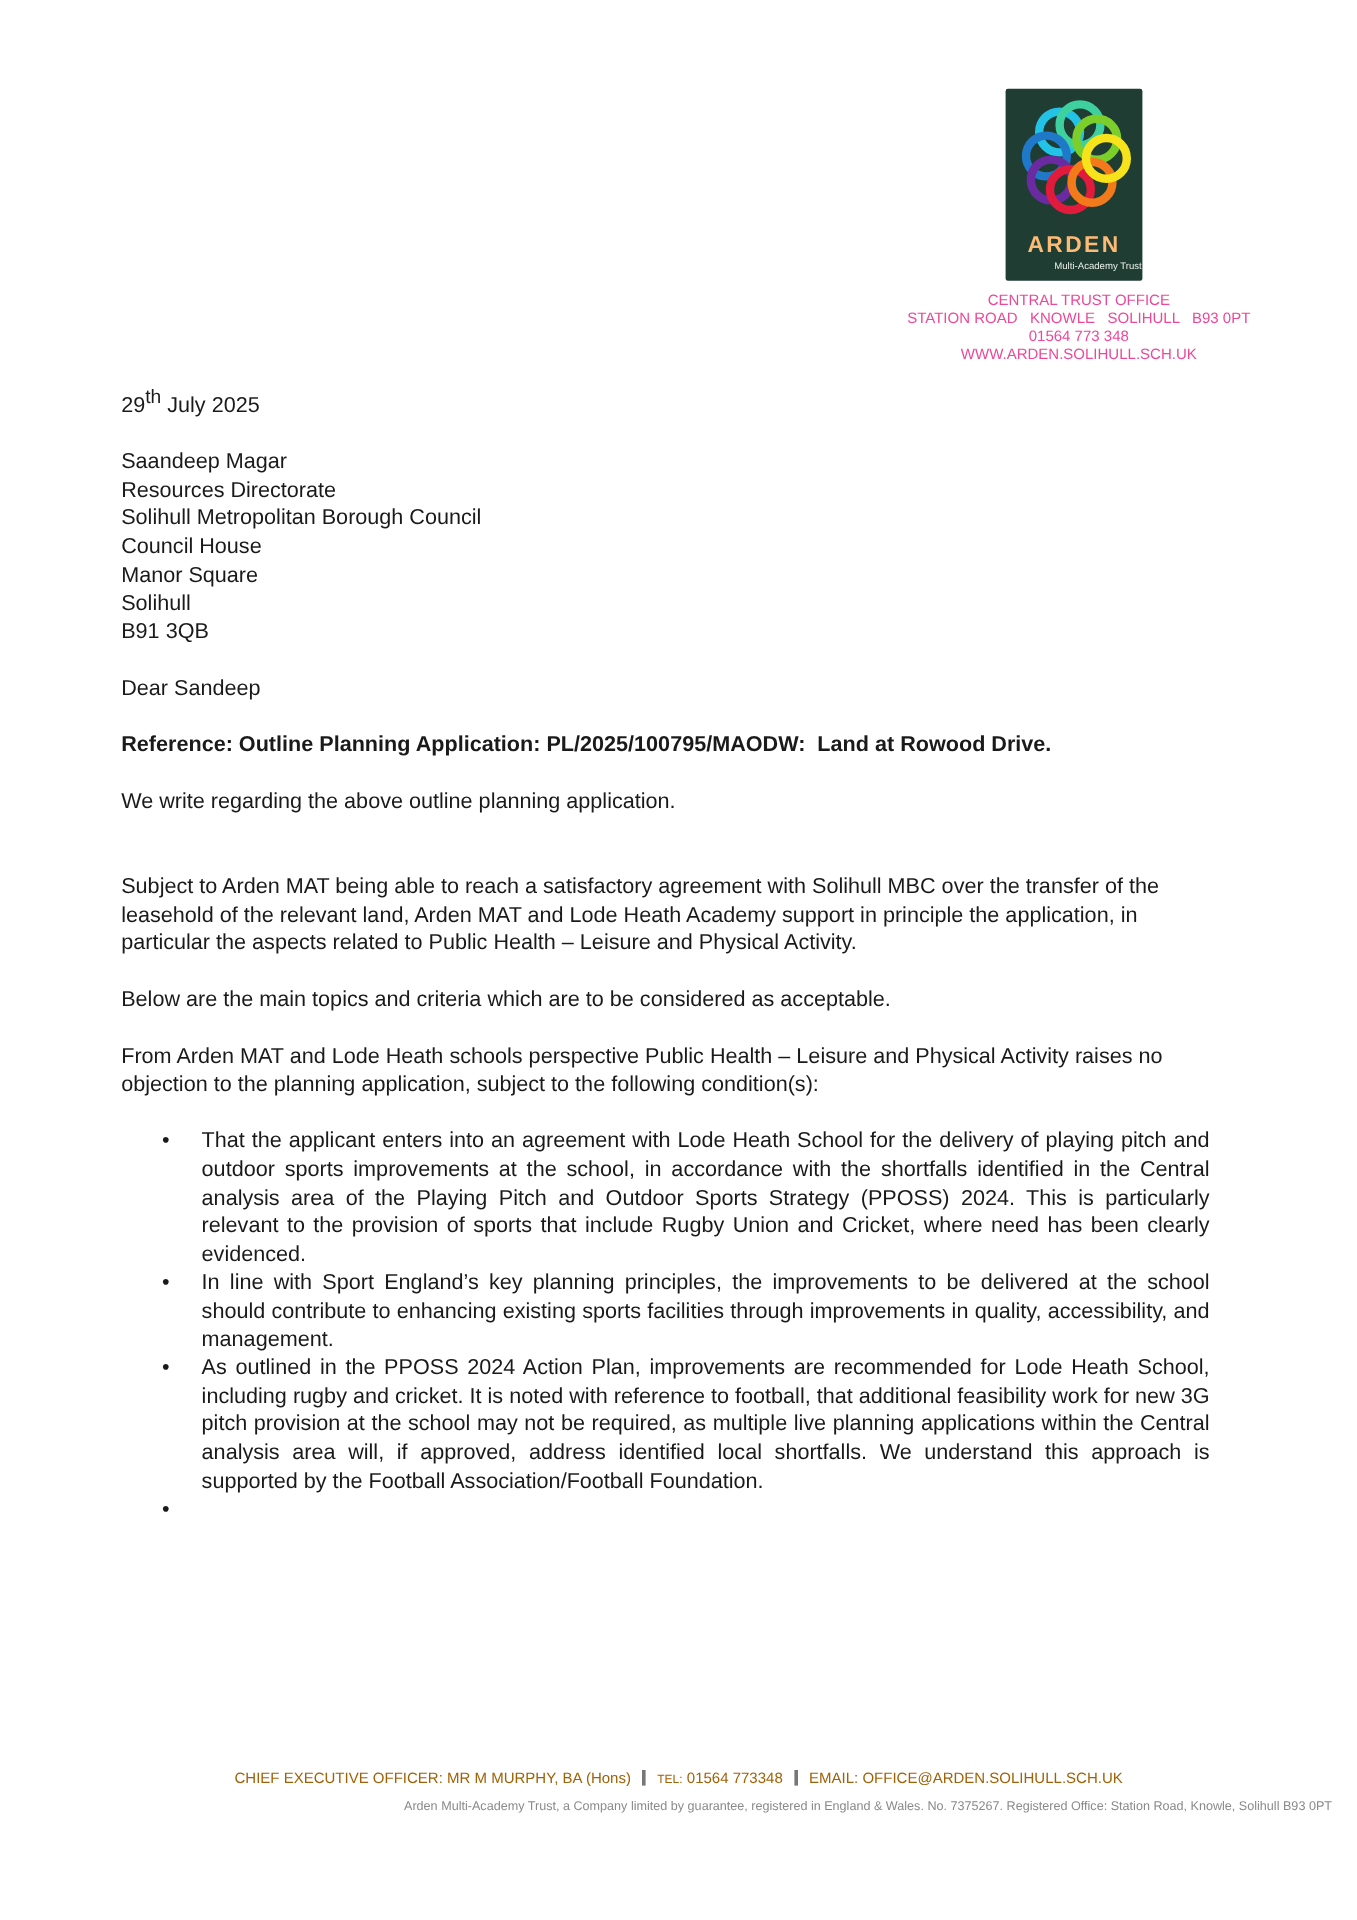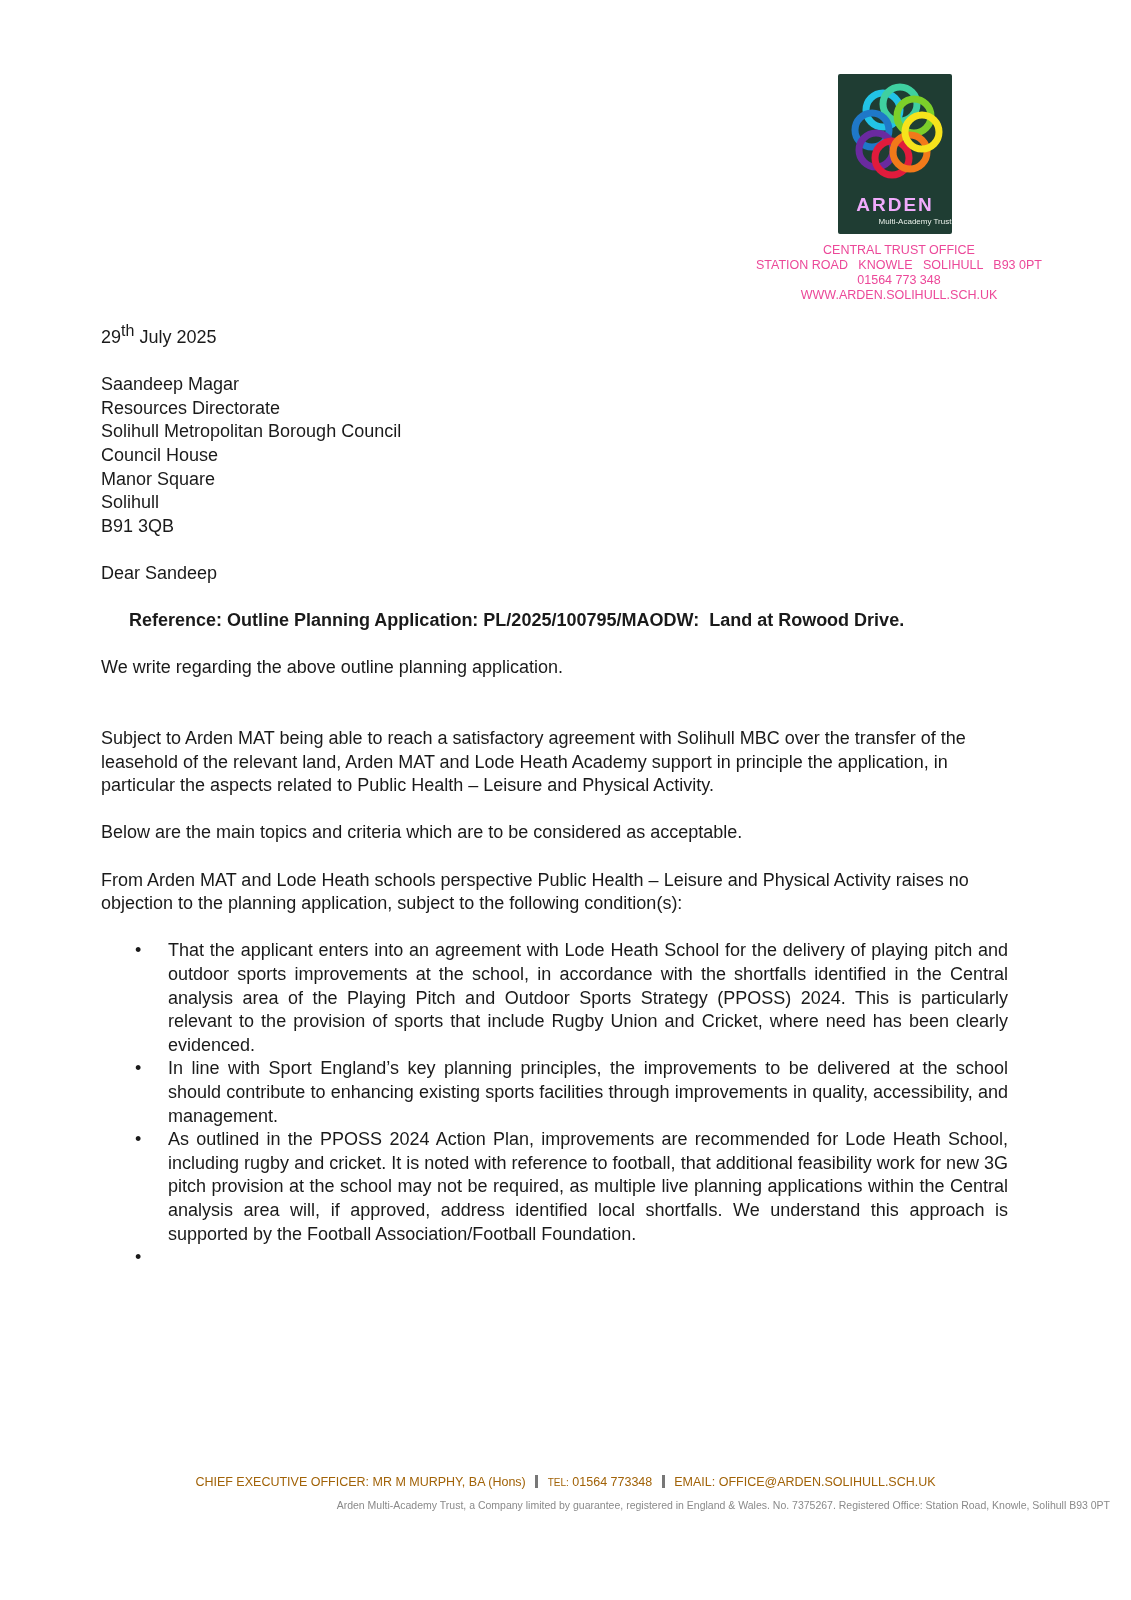--- a/index.html
+++ b/index.html
@@ -7,21 +7,21 @@
       width: 1131px; height: 1600px; position: relative; overflow: hidden;
       font-family: "Liberation Sans", sans-serif; color: #1a1a1a;
     }
     .logo {
       position: absolute; left: 838px; top: 74px; width: 114px; height: 160px;
       background: #1f3d33; border-radius: 2px;
     }
     .logo svg { position: absolute; left: 0; top: 0; }
     .logo-name {
       position: absolute; left: 0; width: 114px; top: 120px; text-align: center;
-      color: #f0abfc; font-size: 19px; font-weight: bold; letter-spacing: 2px;
+      color: #fdba74; font-size: 19px; font-weight: bold; letter-spacing: 2px;
     }
     .logo-sub {
       position: absolute; left: 0; width: 114px; top: 143px; text-align: center;
       color: #e8efe9; font-size: 8px; padding-left: 20px;
     }
     .office {
       position: absolute; left: 700px; width: 398px; top: 243px;
       text-align: center; color: #ec4899; font-size: 12.5px; line-height: 15px;
     }
     .content {
@@ -87,21 +87,21 @@
     <p>Resources Directorate</p>
     <p>Solihull Metropolitan Borough Council</p>
     <p>Council House</p>
     <p>Manor Square</p>
     <p>Solihull</p>
     <p>B91 3QB</p>
   </div>
   <div class="gap"></div>
   <p>Dear Sandeep</p>
   <div class="gap"></div>
-  <p class="ref" style="white-space: pre; margin-left: 28px;">Reference: Outline Planning Application: PL/2025/100795/MAODW:  Land at Rowood Drive.</p>
+  <p class="ref" style="white-space: pre;">Reference: Outline Planning Application: PL/2025/100795/MAODW:  Land at Rowood Drive.</p>
   <div class="gap"></div>
   <p>We write regarding the above outline planning application.</p>
   <div class="gap"></div>
   <div class="gap"></div>
   <p>Subject to Arden MAT being able to reach a satisfactory agreement with Solihull MBC over the transfer of the leasehold of the relevant land, Arden MAT and Lode Heath Academy support in principle the application, in particular the aspects related to Public Health – Leisure and Physical Activity.</p>
   <div class="gap"></div>
   <p>Below are the main topics and criteria which are to be considered as acceptable.</p>
   <div class="gap"></div>
   <p>From Arden MAT and Lode Heath schools perspective Public Health – Leisure and Physical Activity raises no objection to the planning application, subject to the following condition(s):</p>
   <div class="gap"></div>

